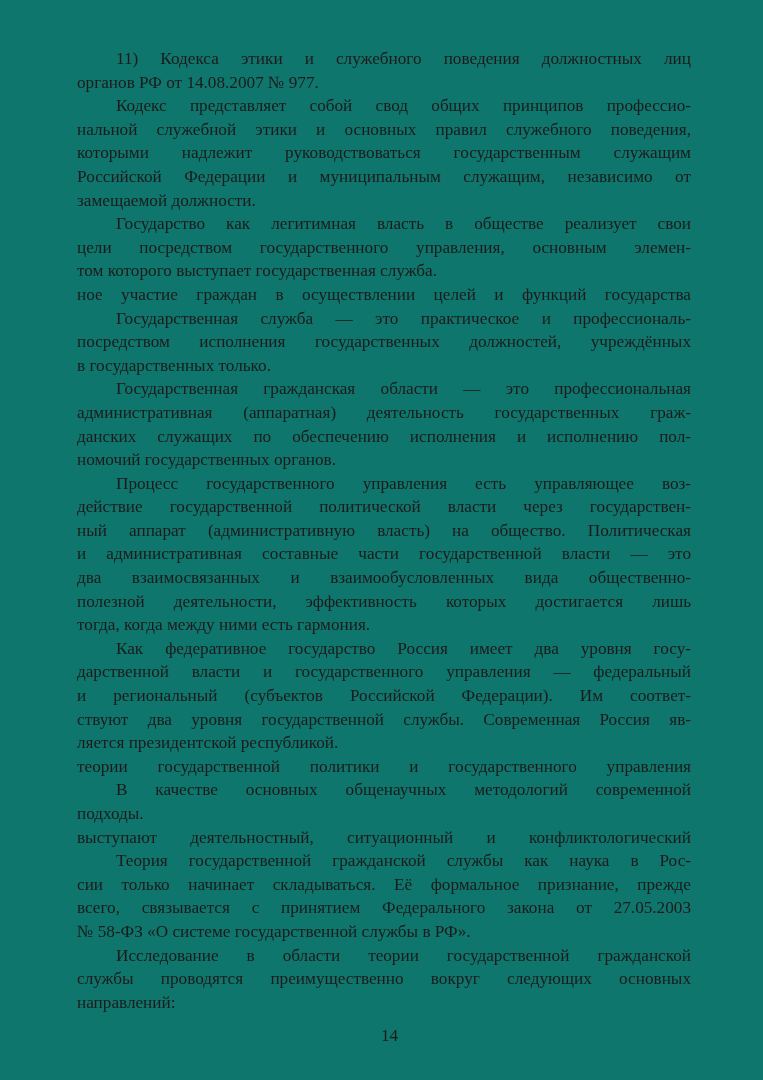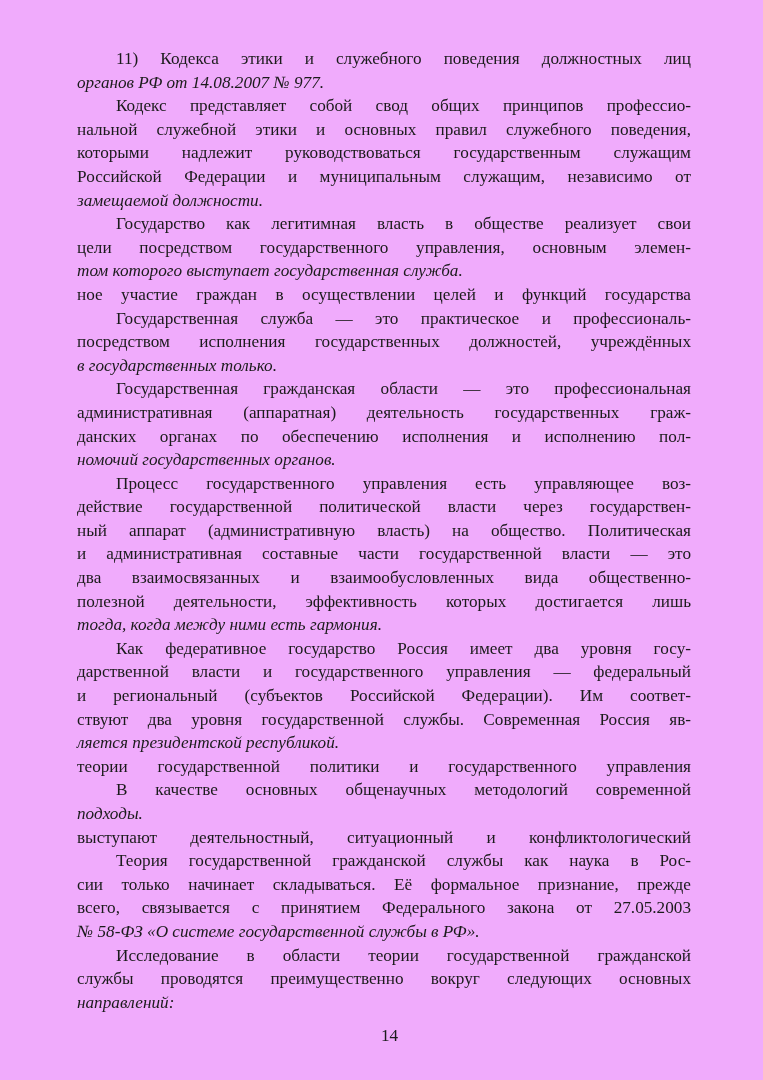--- a/index.html
+++ b/index.html
@@ -29,36 +29,35 @@
   }
   .line {
     text-align: justify;
     text-align-last: justify;
   }
   .line.first {
     text-indent: 39px;
   }
   .line.last {
     text-align-last: left;
-    font-style: italic;
   }
   .page-number {
     position: absolute;
     top: 1024px;
     left: 8px;
     width: 763px;
     text-align: center;
     font-size: 17.2px;
     line-height: 23.6px;
   }
 </style>
 </head>
 <body>
 
-<div class="page" style="background: #f0abfc; color: rgb(27, 27, 27);">
+<div class="page" style="background: #0f766e; color: rgb(27, 27, 27);">
   <div class="text-block" id="text-block">
       <div class="paragraph">
         <div class="line first">11) Кодекса этики и служебного поведения должностных лиц</div>
         <div class="line last">органов РФ от 14.08.2007 № 977.</div>
       </div>
       <div class="paragraph">
         <div class="line first">Кодекс представляет собой свод общих принципов профессио-</div>
         <div class="line">нальной служебной этики и основных правил служебного поведения,</div>
         <div class="line">которыми надлежит руководствоваться государственным служащим</div>
         <div class="line">Российской Федерации и муниципальным служащим, независимо от</div>
@@ -71,21 +70,21 @@
       </div>
       <div class="paragraph">
         <div class="line">ное участие граждан в осуществлении целей и функций государства</div>
         <div class="line first">Государственная служба — это практическое и профессиональ-</div>
         <div class="line">посредством исполнения государственных должностей, учреждённых</div>
         <div class="line last">в государственных только.</div>
       </div>
       <div class="paragraph">
         <div class="line first">Государственная гражданская области — это профессиональная</div>
         <div class="line">административная (аппаратная) деятельность государственных граж-</div>
-        <div class="line">данских органах по обеспечению исполнения и исполнению пол-</div>
+        <div class="line">данских служащих по обеспечению исполнения и исполнению пол-</div>
         <div class="line last">номочий государственных органов.</div>
       </div>
       <div class="paragraph">
         <div class="line first">Процесс государственного управления есть управляющее воз-</div>
         <div class="line">действие государственной политической власти через государствен-</div>
         <div class="line">ный аппарат (административную власть) на общество. Политическая</div>
         <div class="line">и административная составные части государственной власти — это</div>
         <div class="line">два взаимосвязанных и взаимообусловленных вида общественно-</div>
         <div class="line">полезной деятельности, эффективность которых достигается лишь</div>
         <div class="line last">тогда, когда между ними есть гармония.</div>

